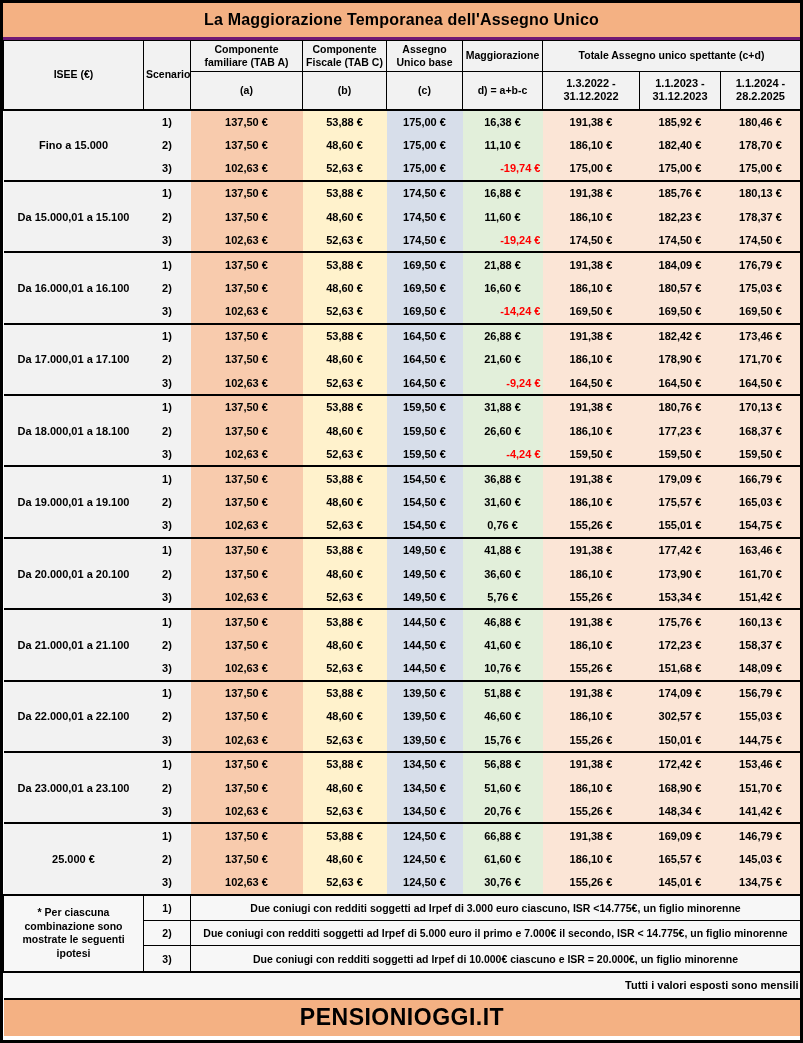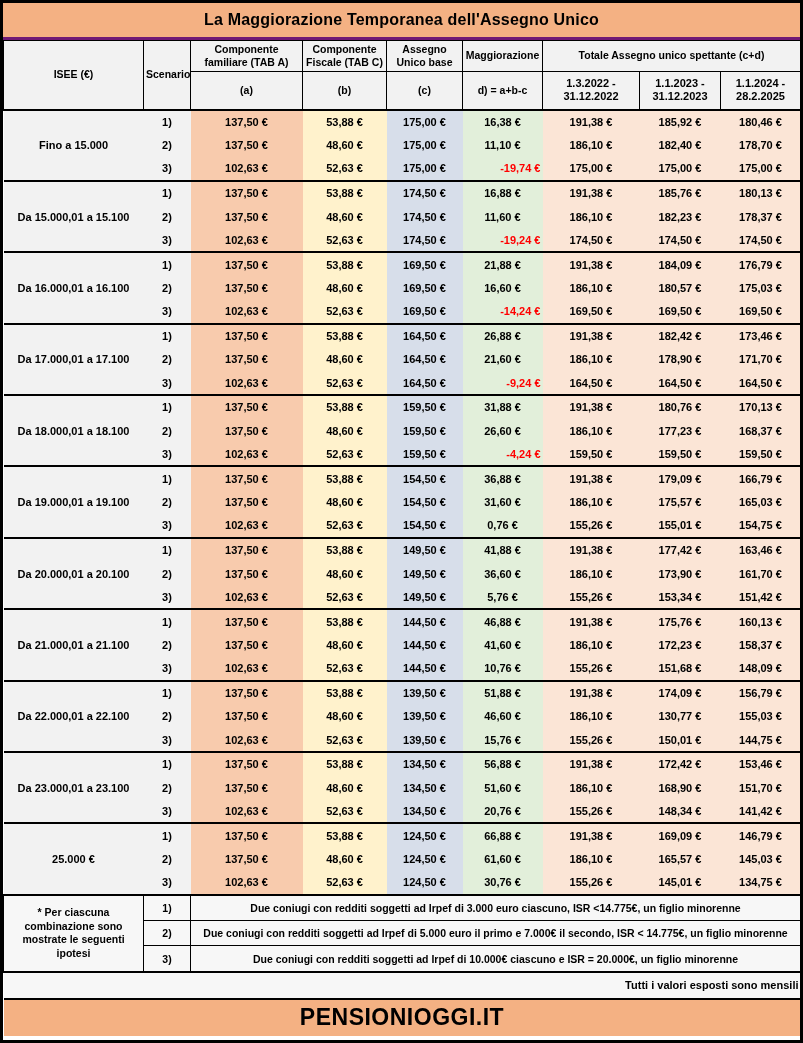--- a/index.html
+++ b/index.html
@@ -390,21 +390,21 @@
           <td class="cell-val col-t">174,09 €</td>
           <td class="cell-val col-t">156,79 €</td>
         </tr>
         <tr>
           <td class="cell-scenario">2)</td>
           <td class="cell-val col-a">137,50 €</td>
           <td class="cell-val col-b">48,60 €</td>
           <td class="cell-val col-c">139,50 €</td>
           <td class="cell-val col-d">46,60 €</td>
           <td class="cell-val col-t">186,10 €</td>
-          <td class="cell-val col-t">130,77 €</td>
+          <td class="cell-val col-t">302,57 €</td>
           <td class="cell-val col-t">155,03 €</td>
         </tr>
         <tr>
           <td class="cell-scenario">3)</td>
           <td class="cell-val col-a">102,63 €</td>
           <td class="cell-val col-b">52,63 €</td>
           <td class="cell-val col-c">139,50 €</td>
           <td class="cell-val col-d">15,76 €</td>
           <td class="cell-val col-t">155,26 €</td>
           <td class="cell-val col-t">150,01 €</td>

